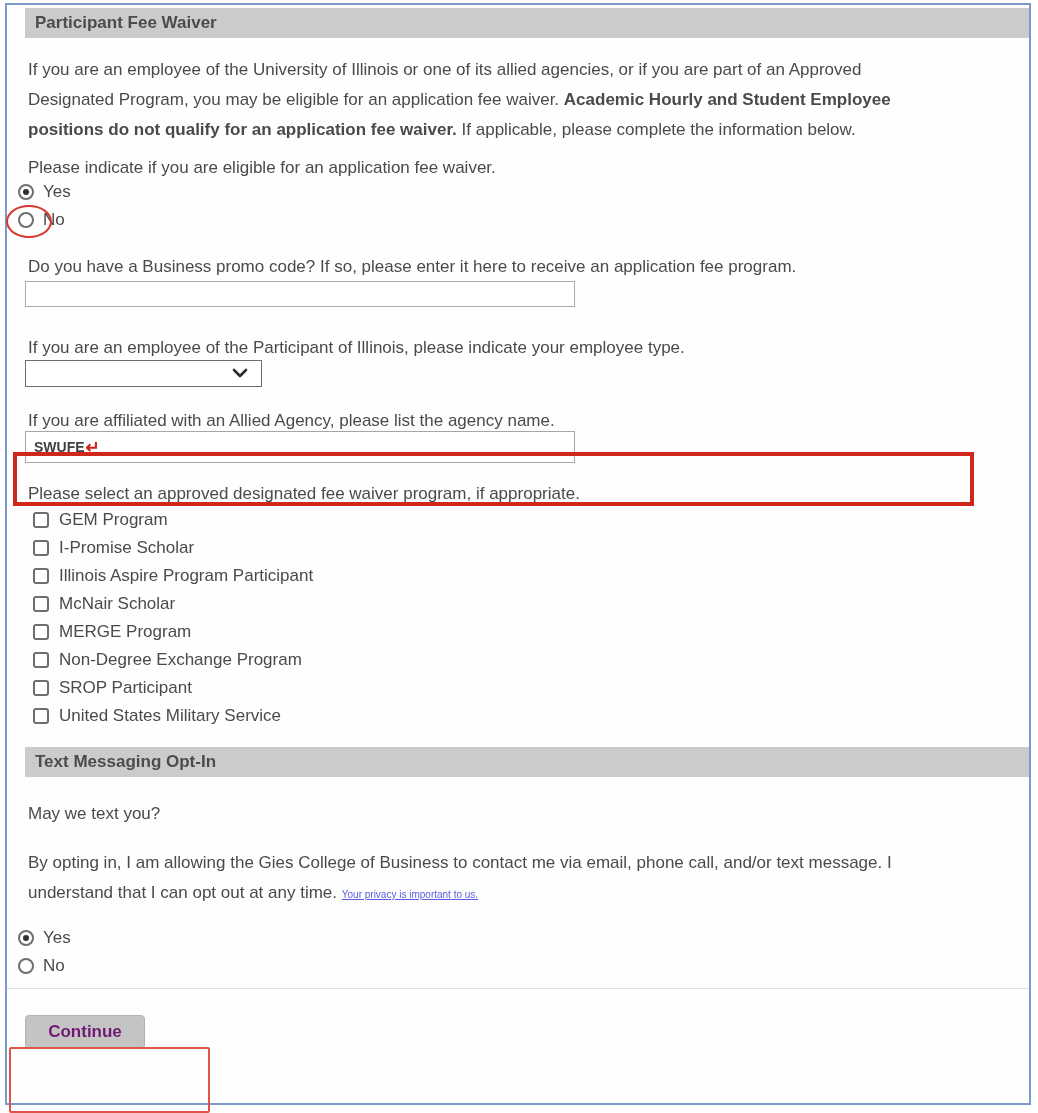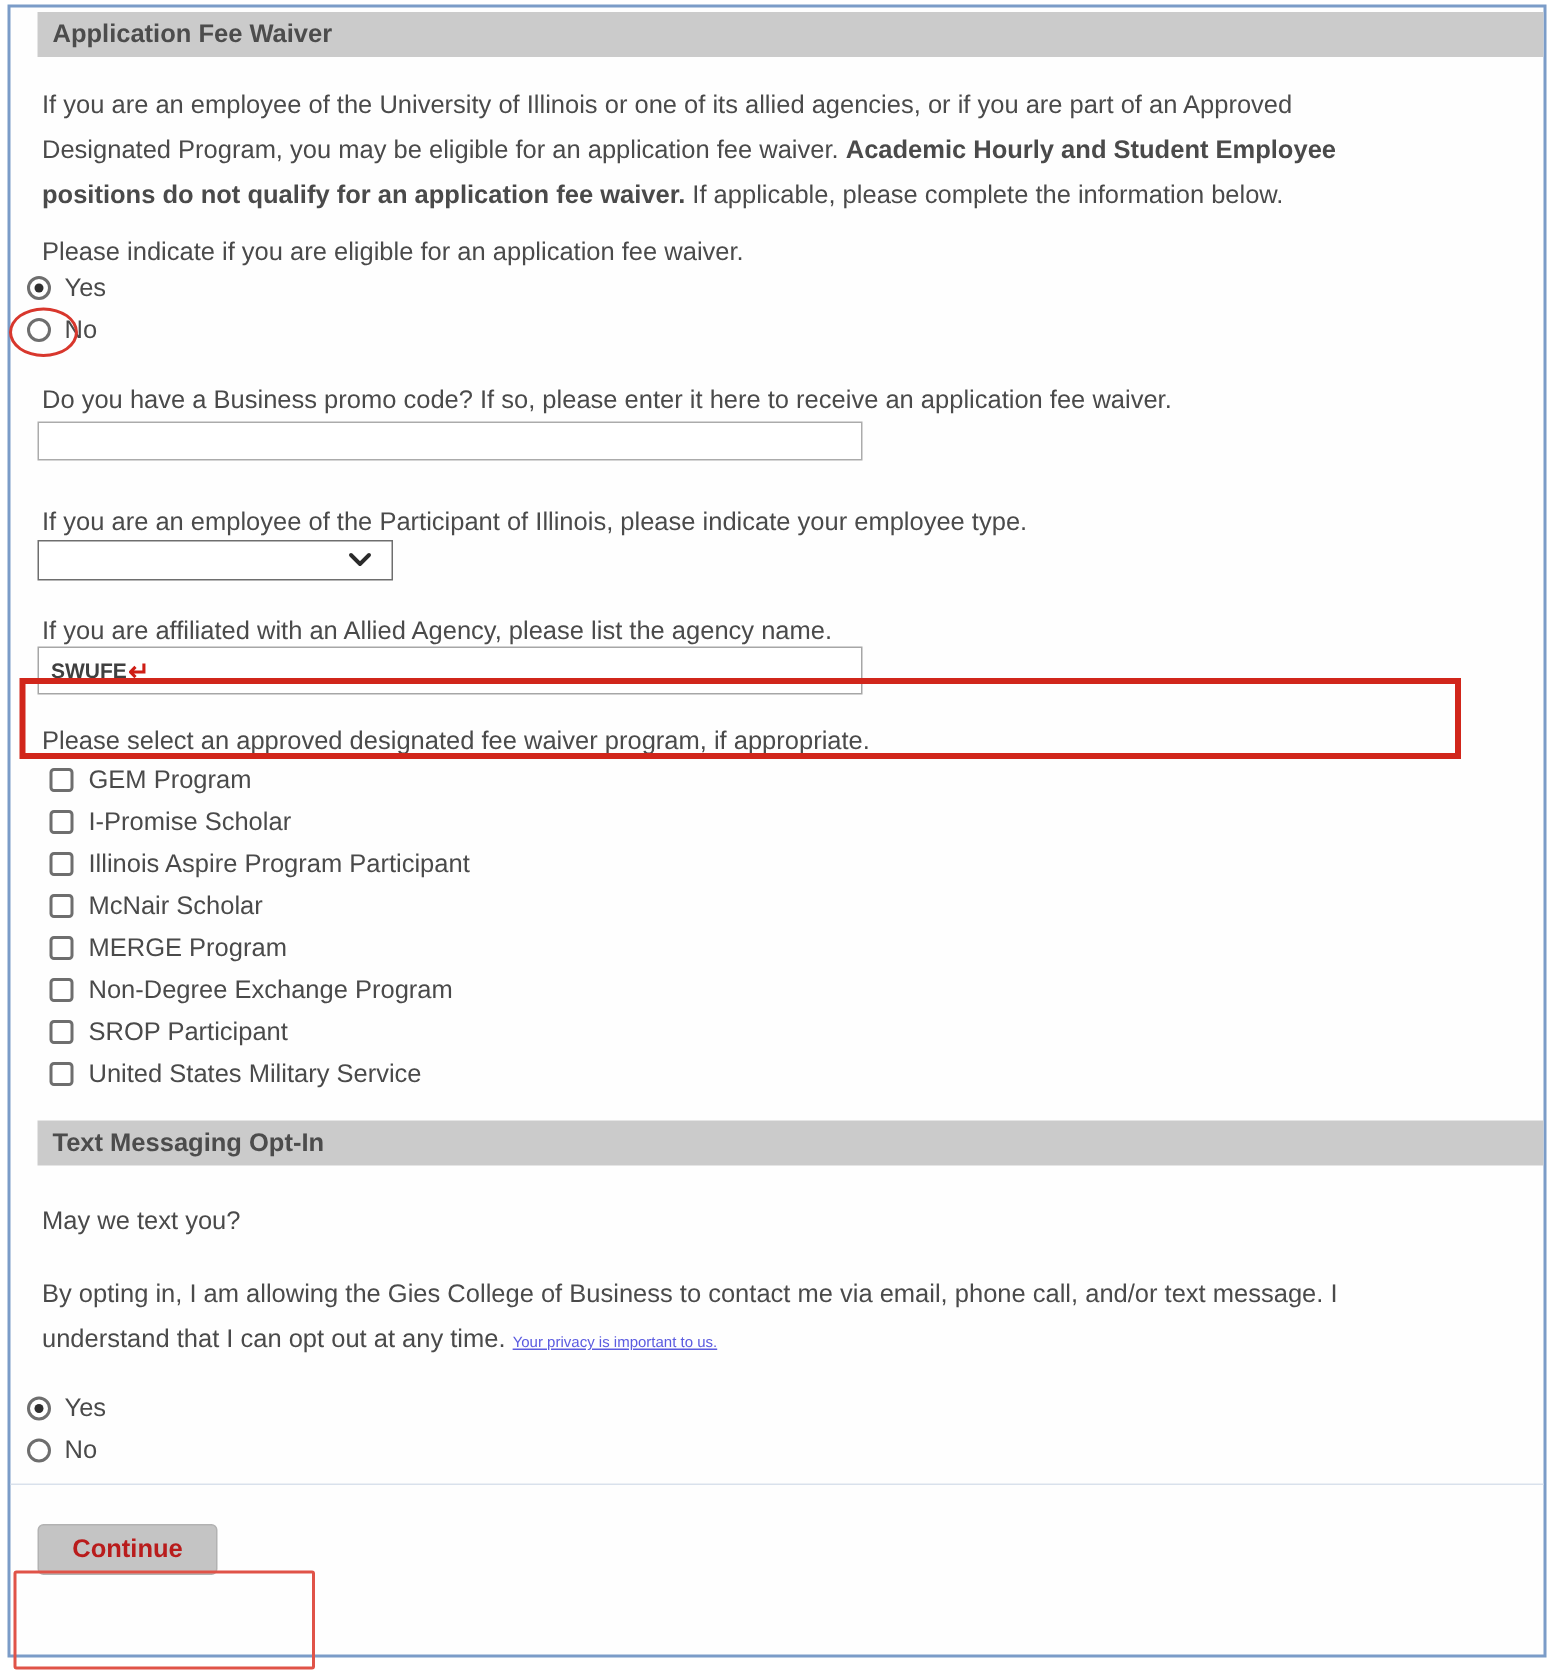--- a/index.html
+++ b/index.html
@@ -69,42 +69,42 @@
   .consent{margin-top:24px;}
   .privacy-link{
     font-size:10px;color:#5b5be0;text-decoration:underline;cursor:pointer;
   }
   .divider{
     margin:8px 0 0 0;height:0;border:none;border-top:1px solid #d9e1ec;
   }
   .continue-btn{
     margin:26px 0 0 18px;width:120px;height:34px;background:#c4c4c4;border:1px solid #b2b2b2;
     border-radius:4px;font-family:"Liberation Sans", sans-serif;
-    font-size:17px;font-weight:bold;color:#b91c1c;cursor:pointer;display:block;
+    font-size:17px;font-weight:bold;color:#701a75;cursor:pointer;display:block;
   }
   
   .ann{position:absolute;pointer-events:none;}
   .ann-ellipse{
     left:6px;top:205px;width:42px;height:29px;border:2px solid #d8372d;border-radius:50%;
   }
   .ann-rect-agency{
     left:13px;top:452px;width:953px;height:46px;border:4px solid #d1261b;
   }
   .ann-rect-continue{
     left:9px;top:1047px;width:197px;height:62px;border:2px solid #e05348;border-radius:2px;
   }
   .chev svg{display:block;}
 </style>
 </head>
 <body>
 
 <div class="page">
 
   <div class="section-bar bar1">
-    <span>Application Fee Waiver</span>
+    <span>Participant Fee Waiver</span>
   </div>
 
   <div class="para">
     <div class="line"><span>If you are an employee of the University of Illinois or one of its allied agencies, or if you are part of an Approved</span></div>
     <div class="line"><span>Designated Program, you may be eligible for an application fee waiver. </span><span class="bold">Academic Hourly and Student Employee</span></div>
     <div class="line"><span class="bold">positions do not qualify for an application fee waiver.</span><span> If applicable, please complete the information below.</span></div>
   </div>
 
   <div class="question q1">Please indicate if you are eligible for an application fee waiver.</div>
 
@@ -112,21 +112,21 @@
     <div class="radio-row">
       <span class="radio checked"></span>
       <span class="radio-label">Yes</span>
     </div>
     <div class="radio-row">
       <span class="radio"></span>
       <span class="radio-label">No</span>
     </div>
   </div>
 
-  <div class="question q2">Do you have a Business promo code? If so, please enter it here to receive an application fee waiver.</div>
+  <div class="question q2">Do you have a Business promo code? If so, please enter it here to receive an application fee program.</div>
   <input class="textbox promo-input" type="text" value="" style="">
 
   <div class="question q3">If you are an employee of the Participant of Illinois, please indicate your employee type.</div>
   <div class="selectbox">
     <span></span>
     <span class="chev">
       <svg width="16" height="12" viewBox="0 0 16 12">
           <path d="M2 3 L8 9 L14 3" fill="none" stroke="#2b2b2b" stroke-width="2.6" stroke-linecap="round" stroke-linejoin="round"></path>
         </svg>
     </span>

